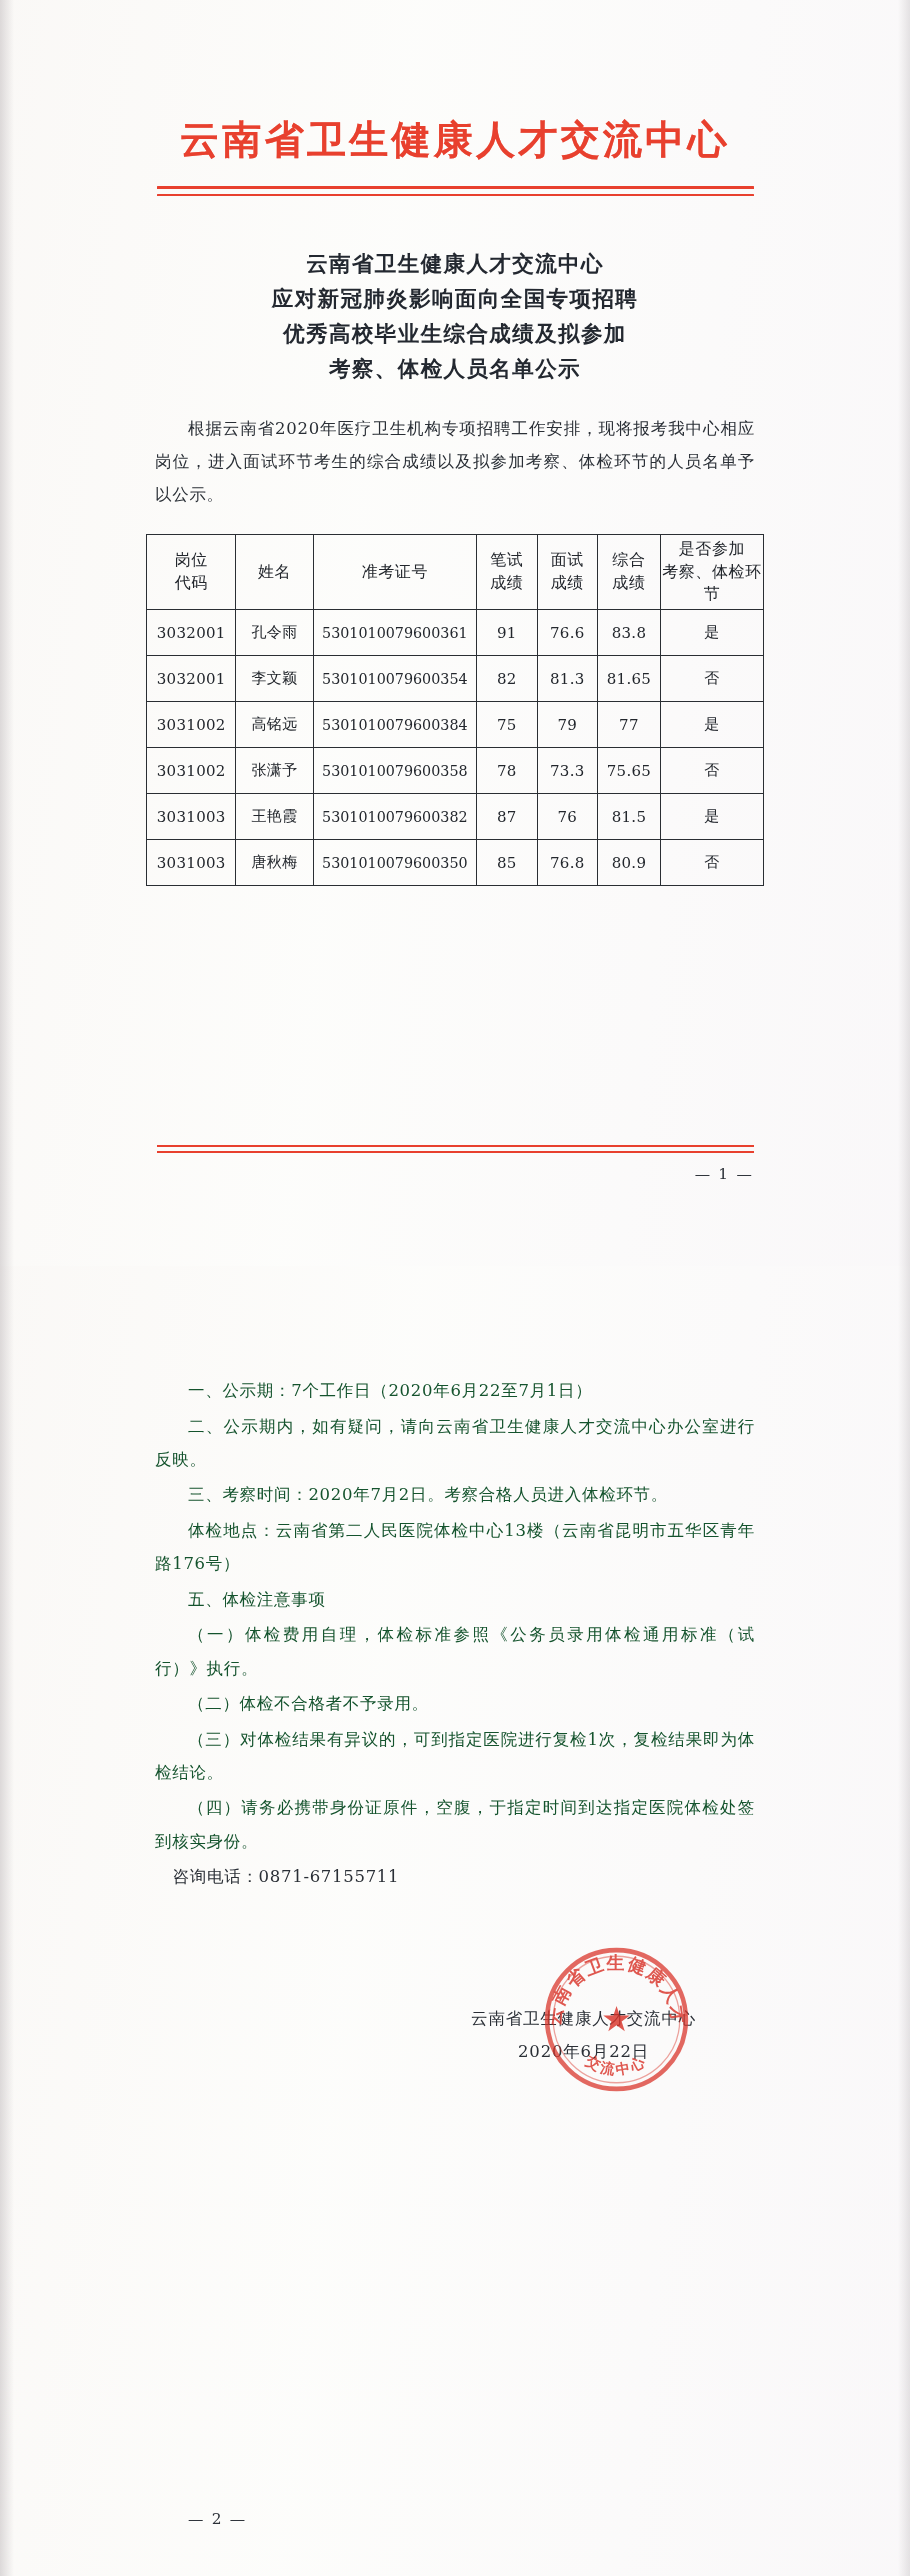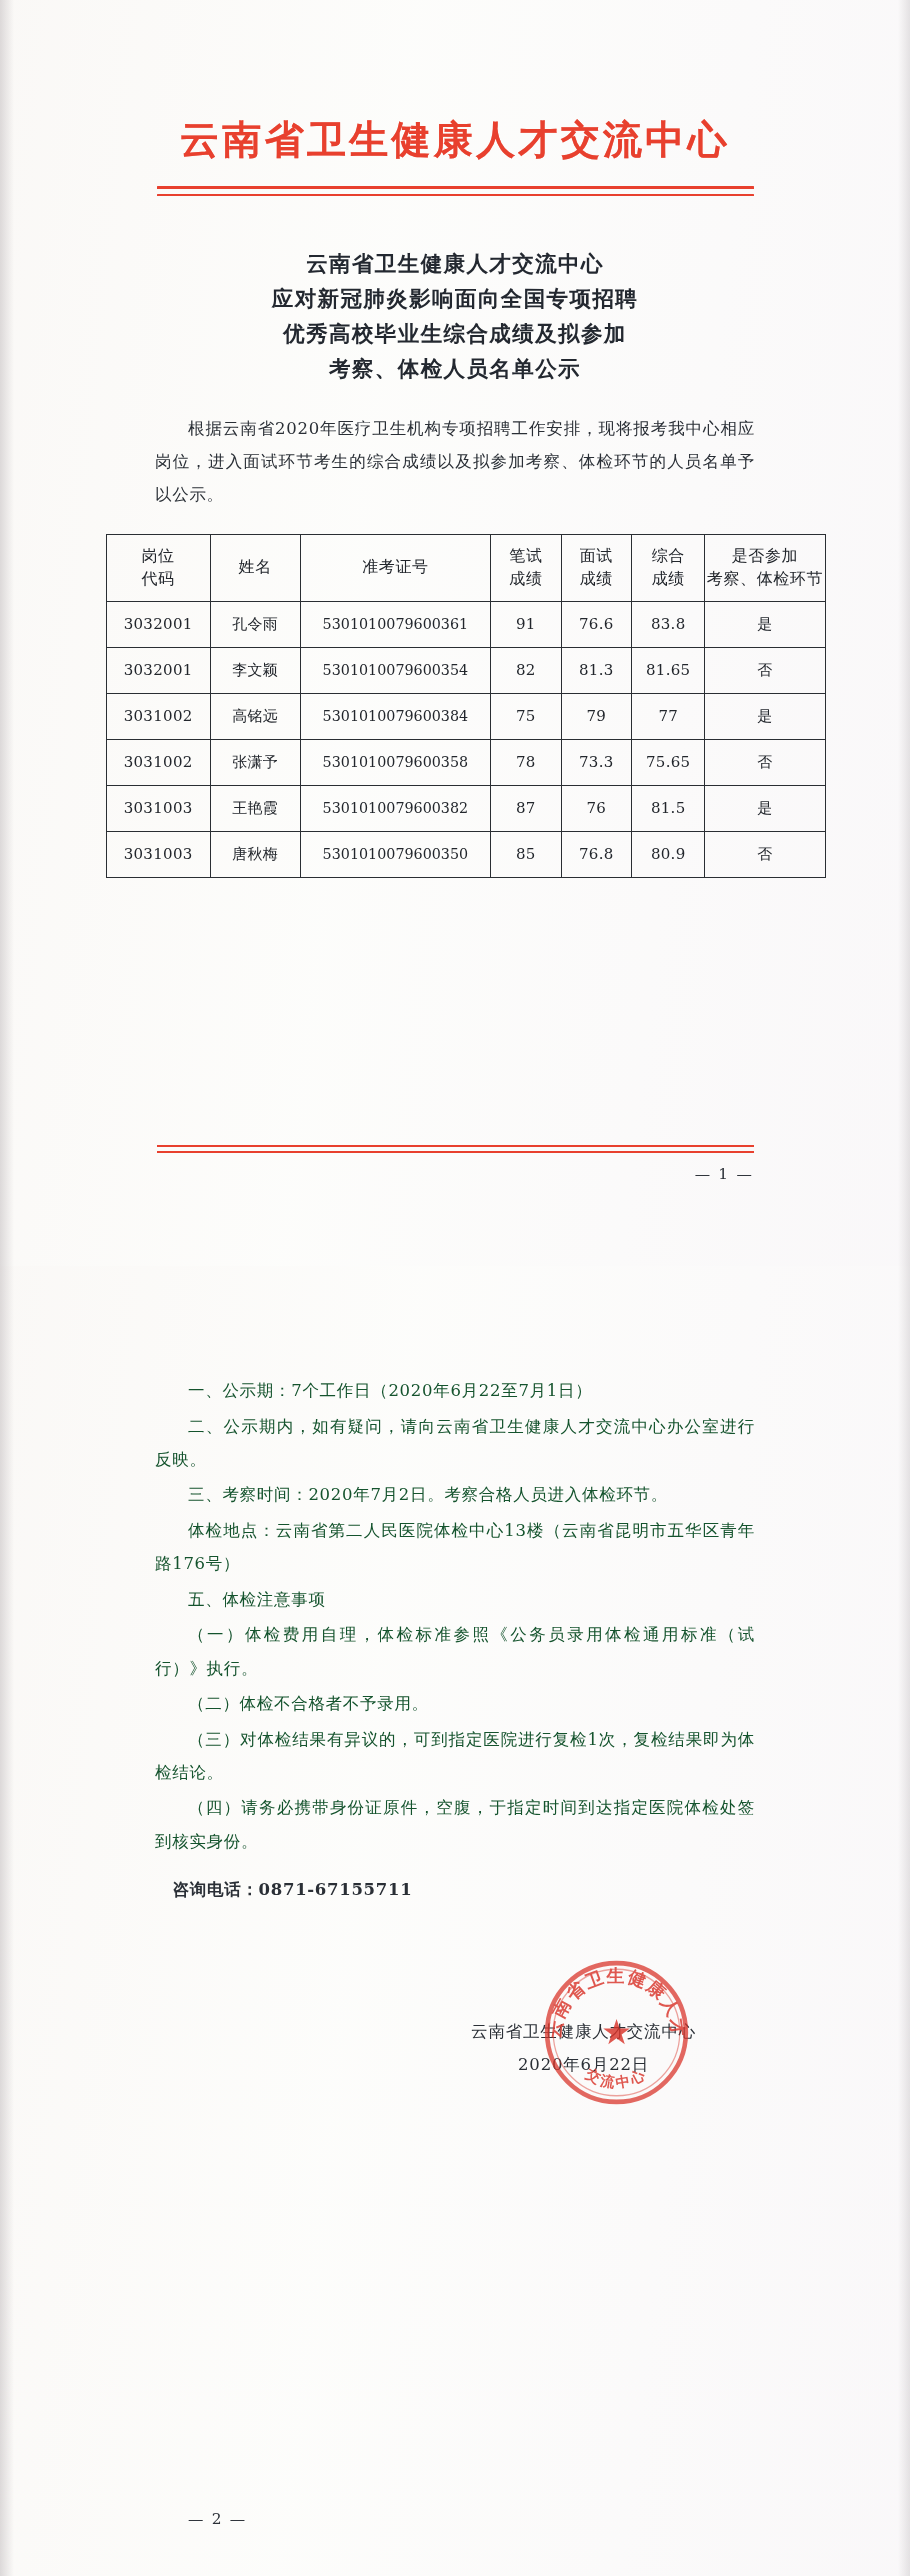--- a/index.html
+++ b/index.html
@@ -109,21 +109,21 @@
     font-size:16.5px;
     line-height:2.02;
     letter-spacing:0.7px;
     text-align:justify;
     text-indent:2em;
   }
 
   
   .tbl-wrap {
     margin:22px auto 0;
-    width:720px;
+    width:618px;
   }
   table.results {
     border-collapse:collapse;
     width:100%;
     table-layout:fixed;
     font-family:"DejaVu Serif", serif;
     color:#22262c;
   }
   table.results th, table.results td {
     border:1.1px solid #2a2e33;
@@ -212,24 +212,23 @@
     line-height:2.02;
     letter-spacing:0.7px;
     text-align:justify;
     text-indent:2em;
     margin-bottom:2.2px;
   }
   .item.sub { text-indent:2em; }
 
   
   .contacts {
-    margin:16px auto 0;
+    margin:3px auto 0;
     width:600px;
     padding-left:2em;
-    font-weight:bold;
   }
   .contacts div {
     color:#2a2f36;
     font-family:"DejaVu Serif", serif;
     font-size:16.5px;
     line-height:1.92;
     letter-spacing:0.7px;
   }
 
   

